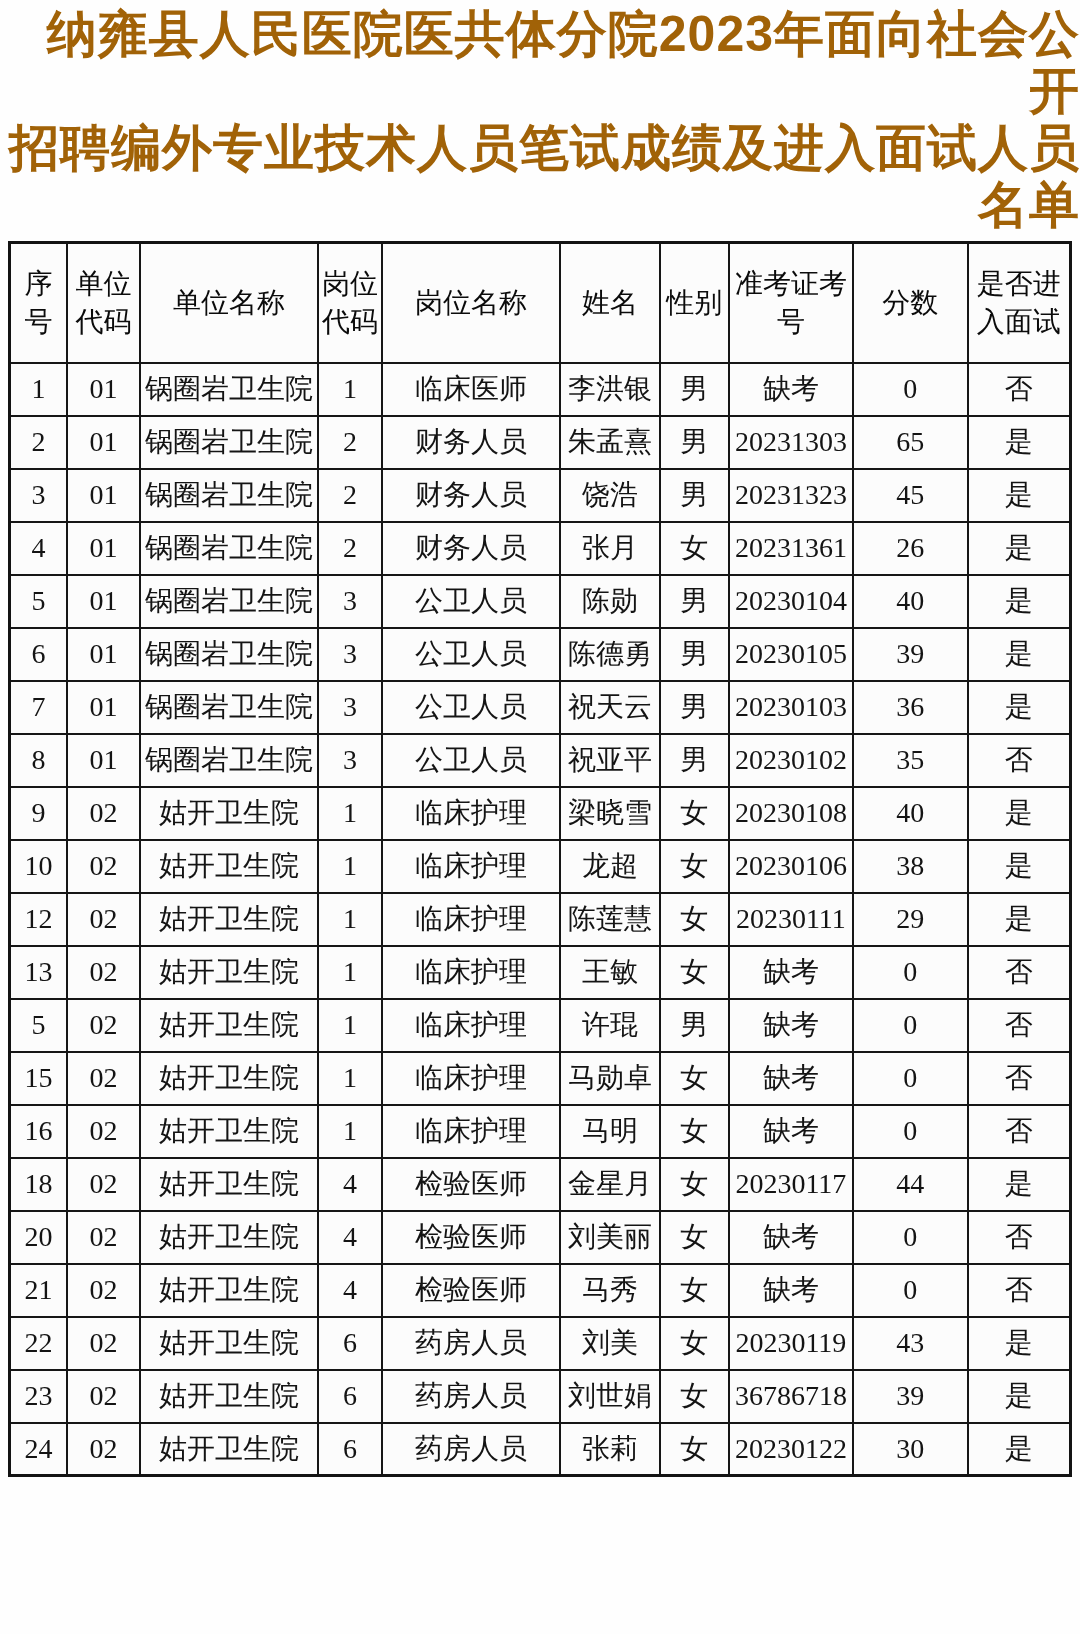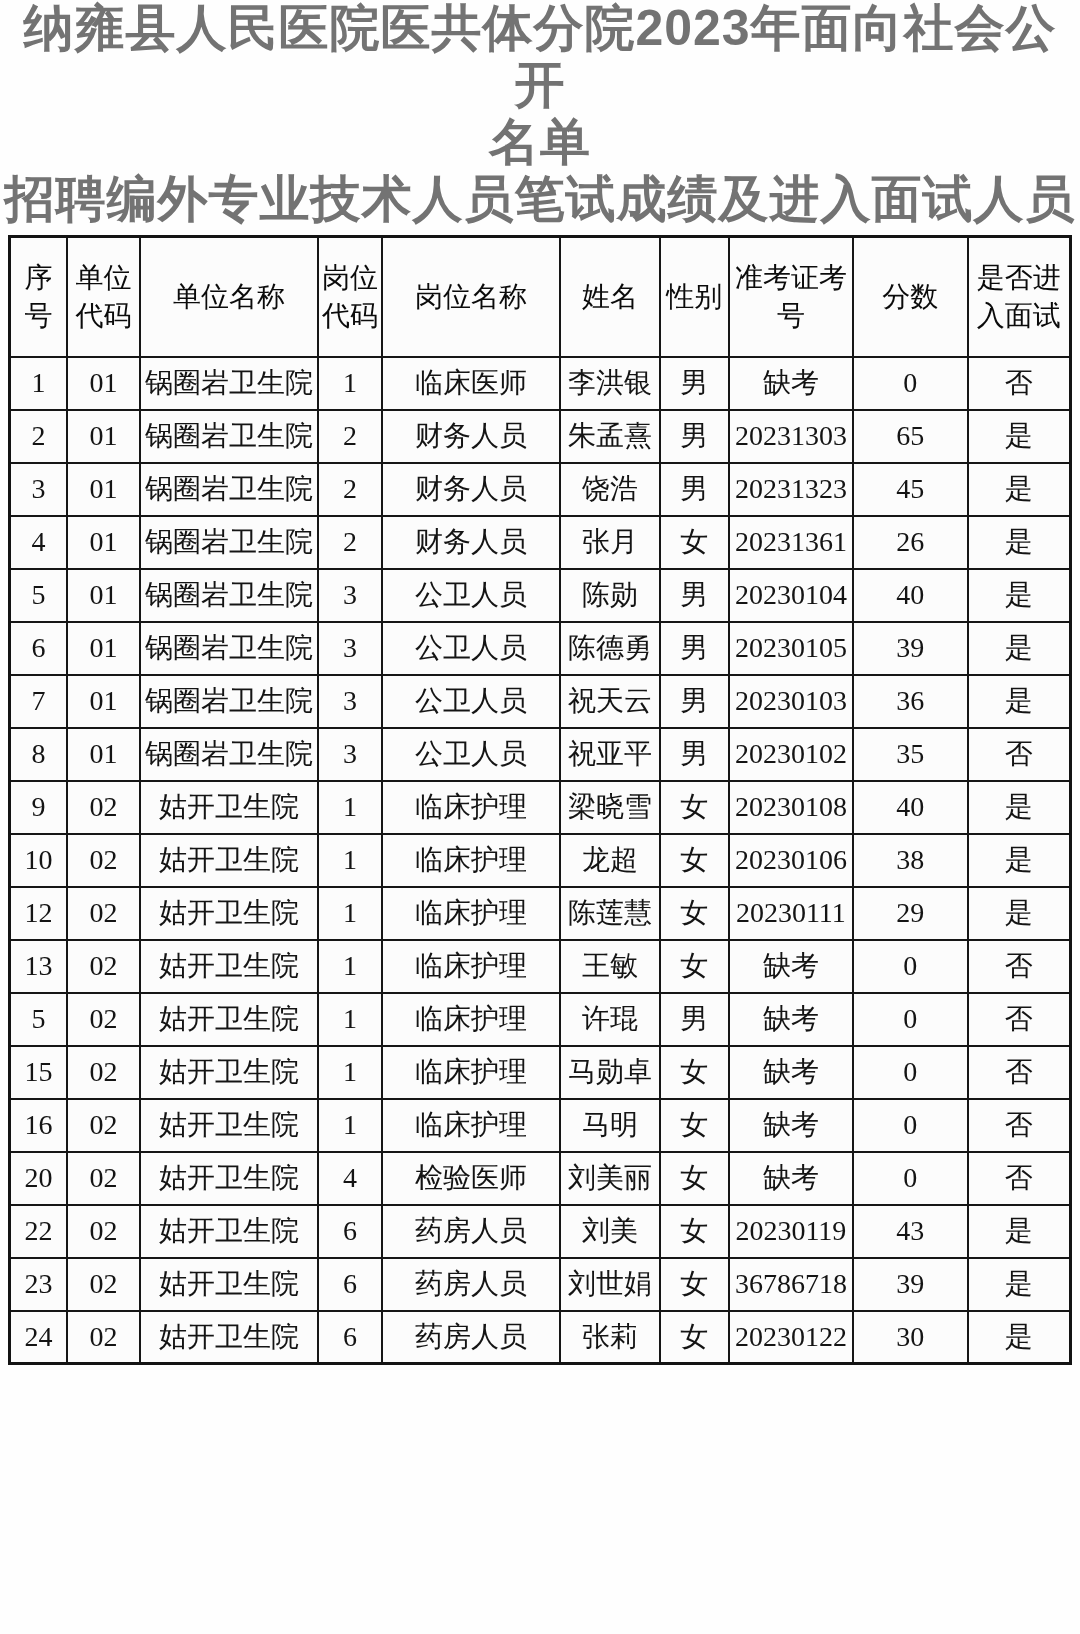--- a/index.html
+++ b/index.html
@@ -10,26 +10,27 @@
   }
   .page {
     position: relative;
     width: 1080px;
     height: 1634px;
     background: #fefefe;
     overflow: hidden;
     color: #0e0e0e;
   }
   .doc-title {
-    text-align: center;
+    padding-top: 6px;
+    text-align: right;
     font-family: "Liberation Sans", sans-serif;
     font-weight: bold;
     font-size: 50px;
     line-height: 57px;
-    color: #737373;
+    color: #a16207;
     letter-spacing: 1px;
   }
   .doc-title .title-line { display: block; }
   table.results {
     width: 1064px;
     margin: 7px 8px 0 8px;
     border-collapse: collapse;
     table-layout: fixed;
     background: #fcfcfc;
     border: 3px solid #131313;
@@ -70,22 +71,22 @@
   col.c-score  { width: 10.8%; }
   col.c-interv { width: 9.7%; }
 </style>
 </head>
 <body>
 
 <div class="page">
 
   <h1 class="doc-title">
     <span class="title-line">纳雍县人民医院医共体分院2023年面向社会公开</span>
+    <span class="title-line">招聘编外专业技术人员笔试成绩及进入面试人员</span>
     <span class="title-line">名单</span>
-    <span class="title-line">招聘编外专业技术人员笔试成绩及进入面试人员</span>
   </h1>
 
   <table class="results">
     <colgroup>
       <col class="c-index">
       <col class="c-ucode">
       <col class="c-uname">
       <col class="c-pcode">
       <col class="c-pname">
       <col class="c-name">
@@ -283,32 +284,56 @@
           <td>姑开卫生院</td>
           <td>1</td>
           <td>临床护理</td>
           <td>马明</td>
           <td>女</td>
           <td>缺考</td>
           <td>0</td>
           <td>否</td>
         </tr>
         <tr>
+          <td>18</td>
+          <td>02</td>
+          <td>姑开卫生院</td>
+          <td>4</td>
+          <td>检验医师</td>
+          <td>金星月</td>
+          <td>女</td>
+          <td>20230117</td>
+          <td>44</td>
+          <td>是</td>
+        </tr>
+        <tr>
           <td>20</td>
           <td>02</td>
           <td>姑开卫生院</td>
           <td>4</td>
           <td>检验医师</td>
           <td>刘美丽</td>
           <td>女</td>
           <td>缺考</td>
           <td>0</td>
           <td>否</td>
         </tr>
         <tr>
+          <td>21</td>
+          <td>02</td>
+          <td>姑开卫生院</td>
+          <td>4</td>
+          <td>检验医师</td>
+          <td>马秀</td>
+          <td>女</td>
+          <td>缺考</td>
+          <td>0</td>
+          <td>否</td>
+        </tr>
+        <tr>
           <td>22</td>
           <td>02</td>
           <td>姑开卫生院</td>
           <td>6</td>
           <td>药房人员</td>
           <td>刘美</td>
           <td>女</td>
           <td>20230119</td>
           <td>43</td>
           <td>是</td>

